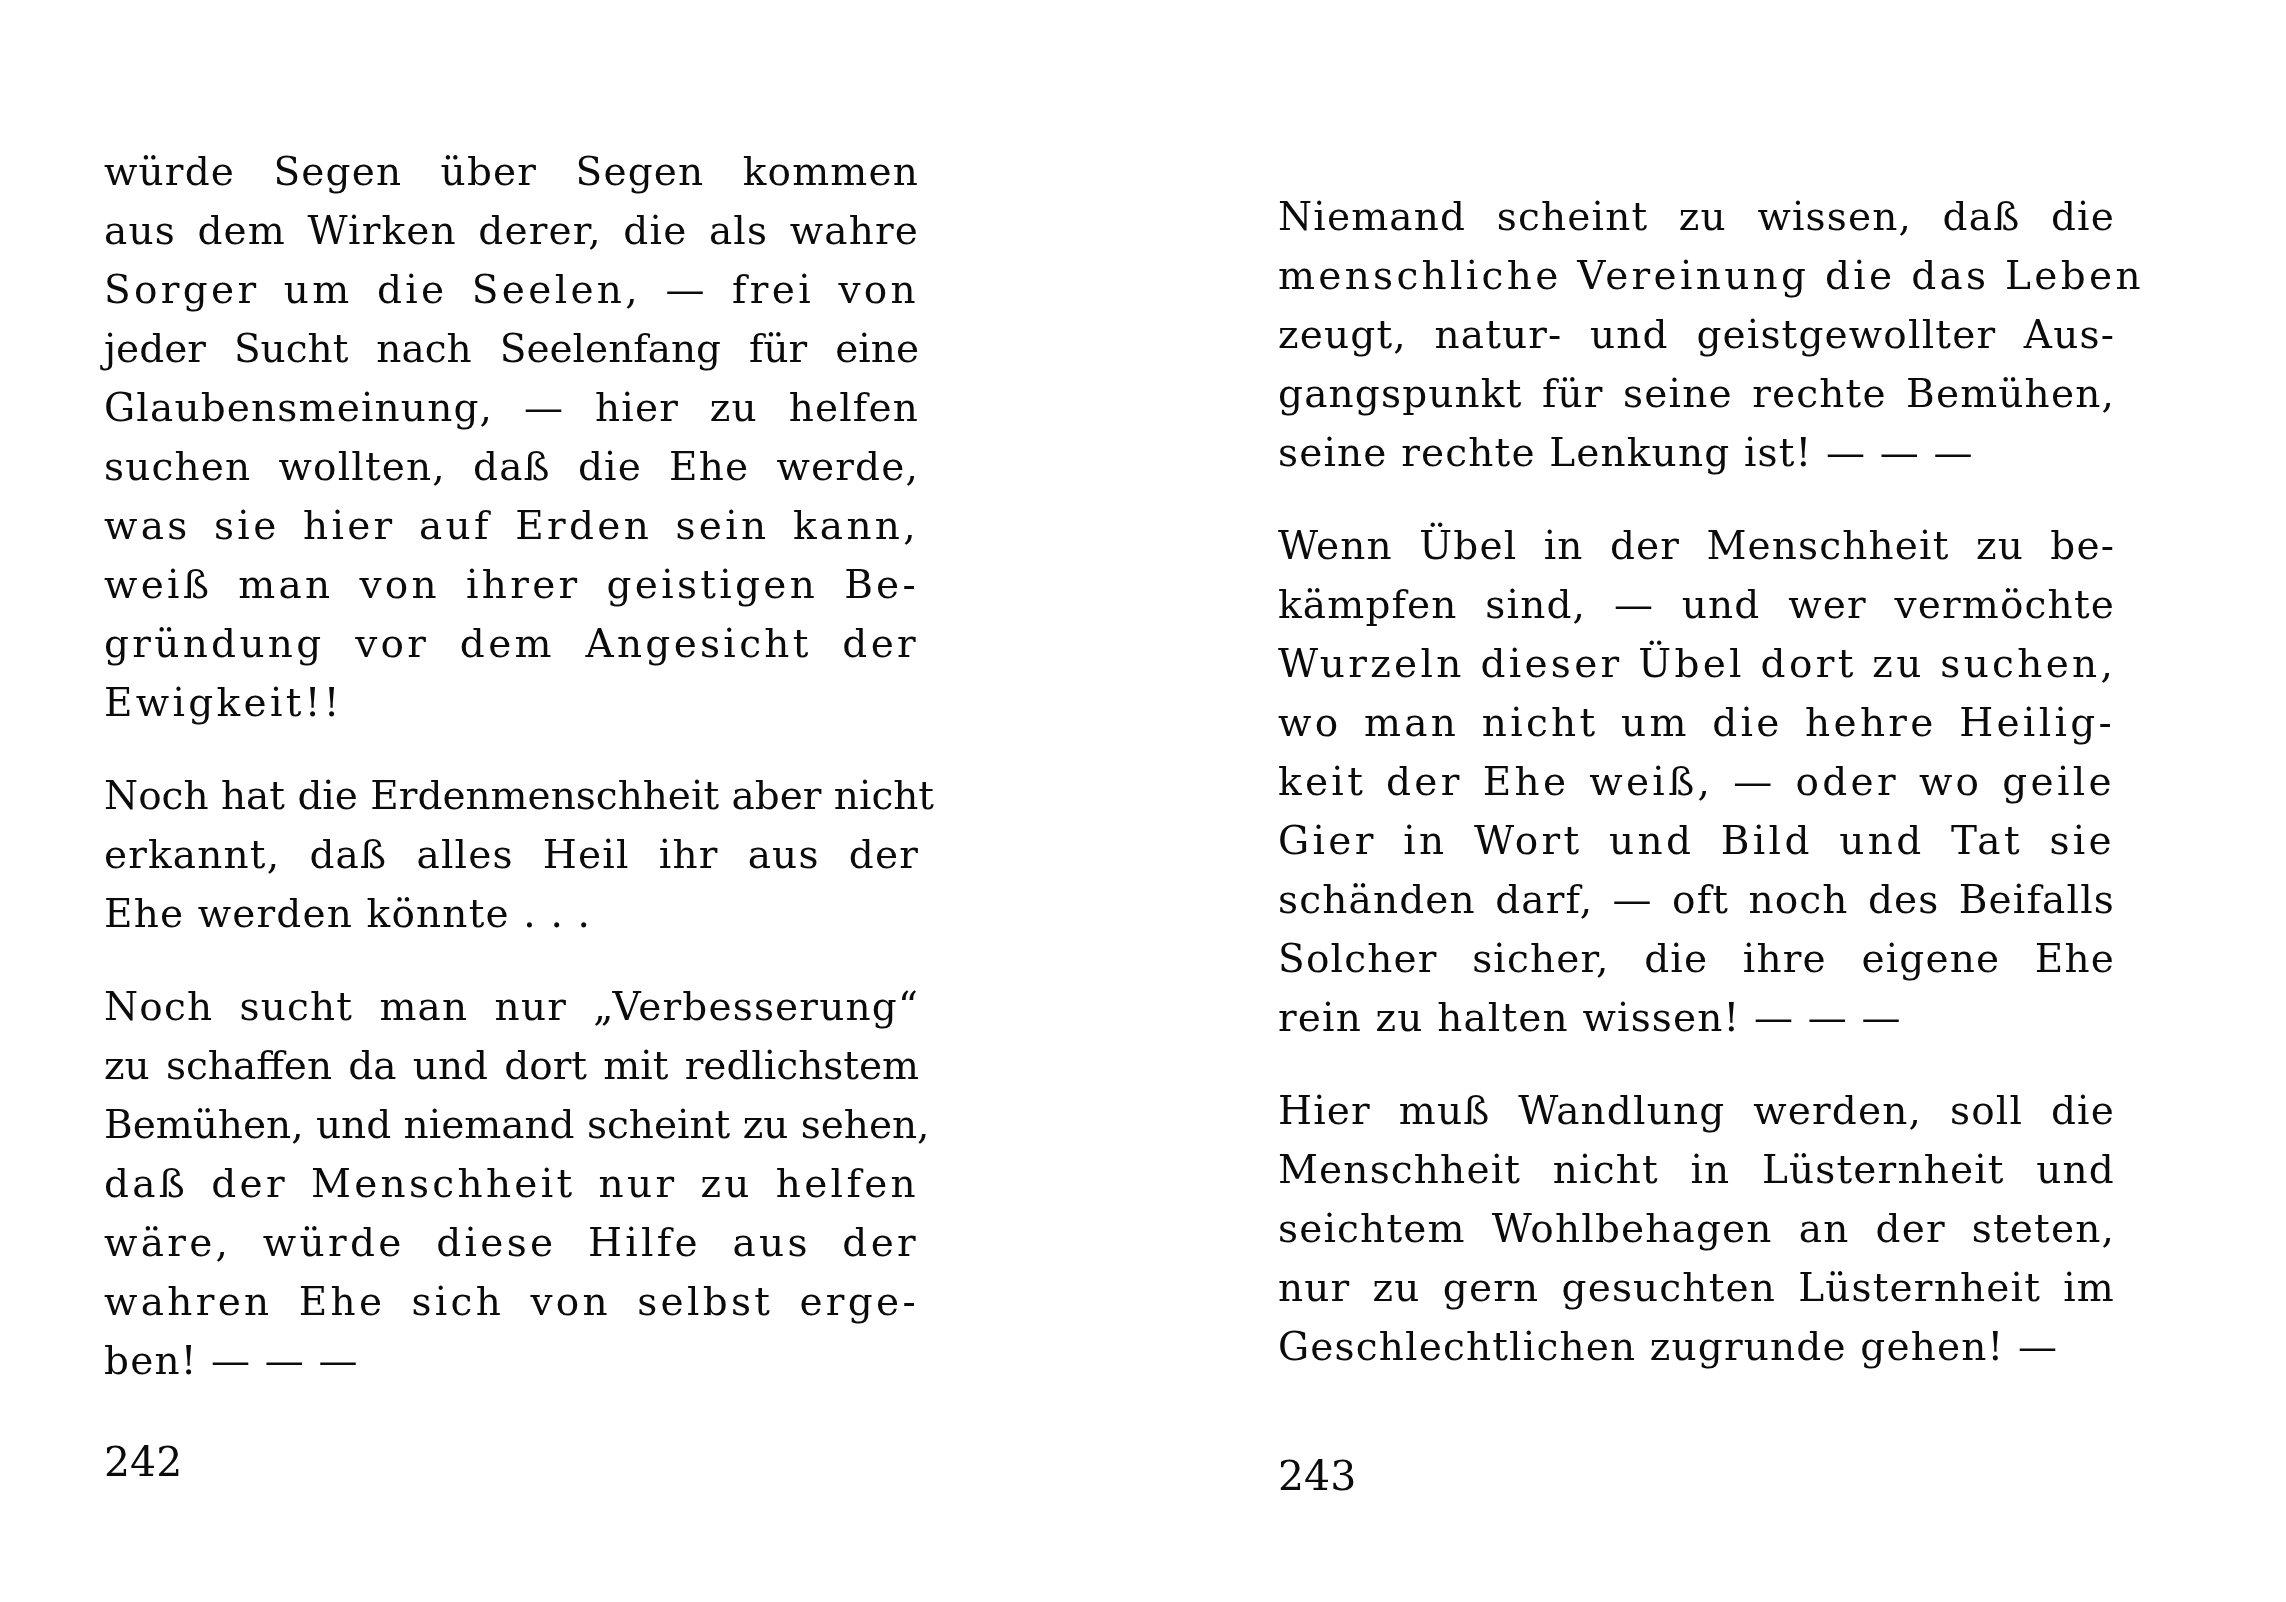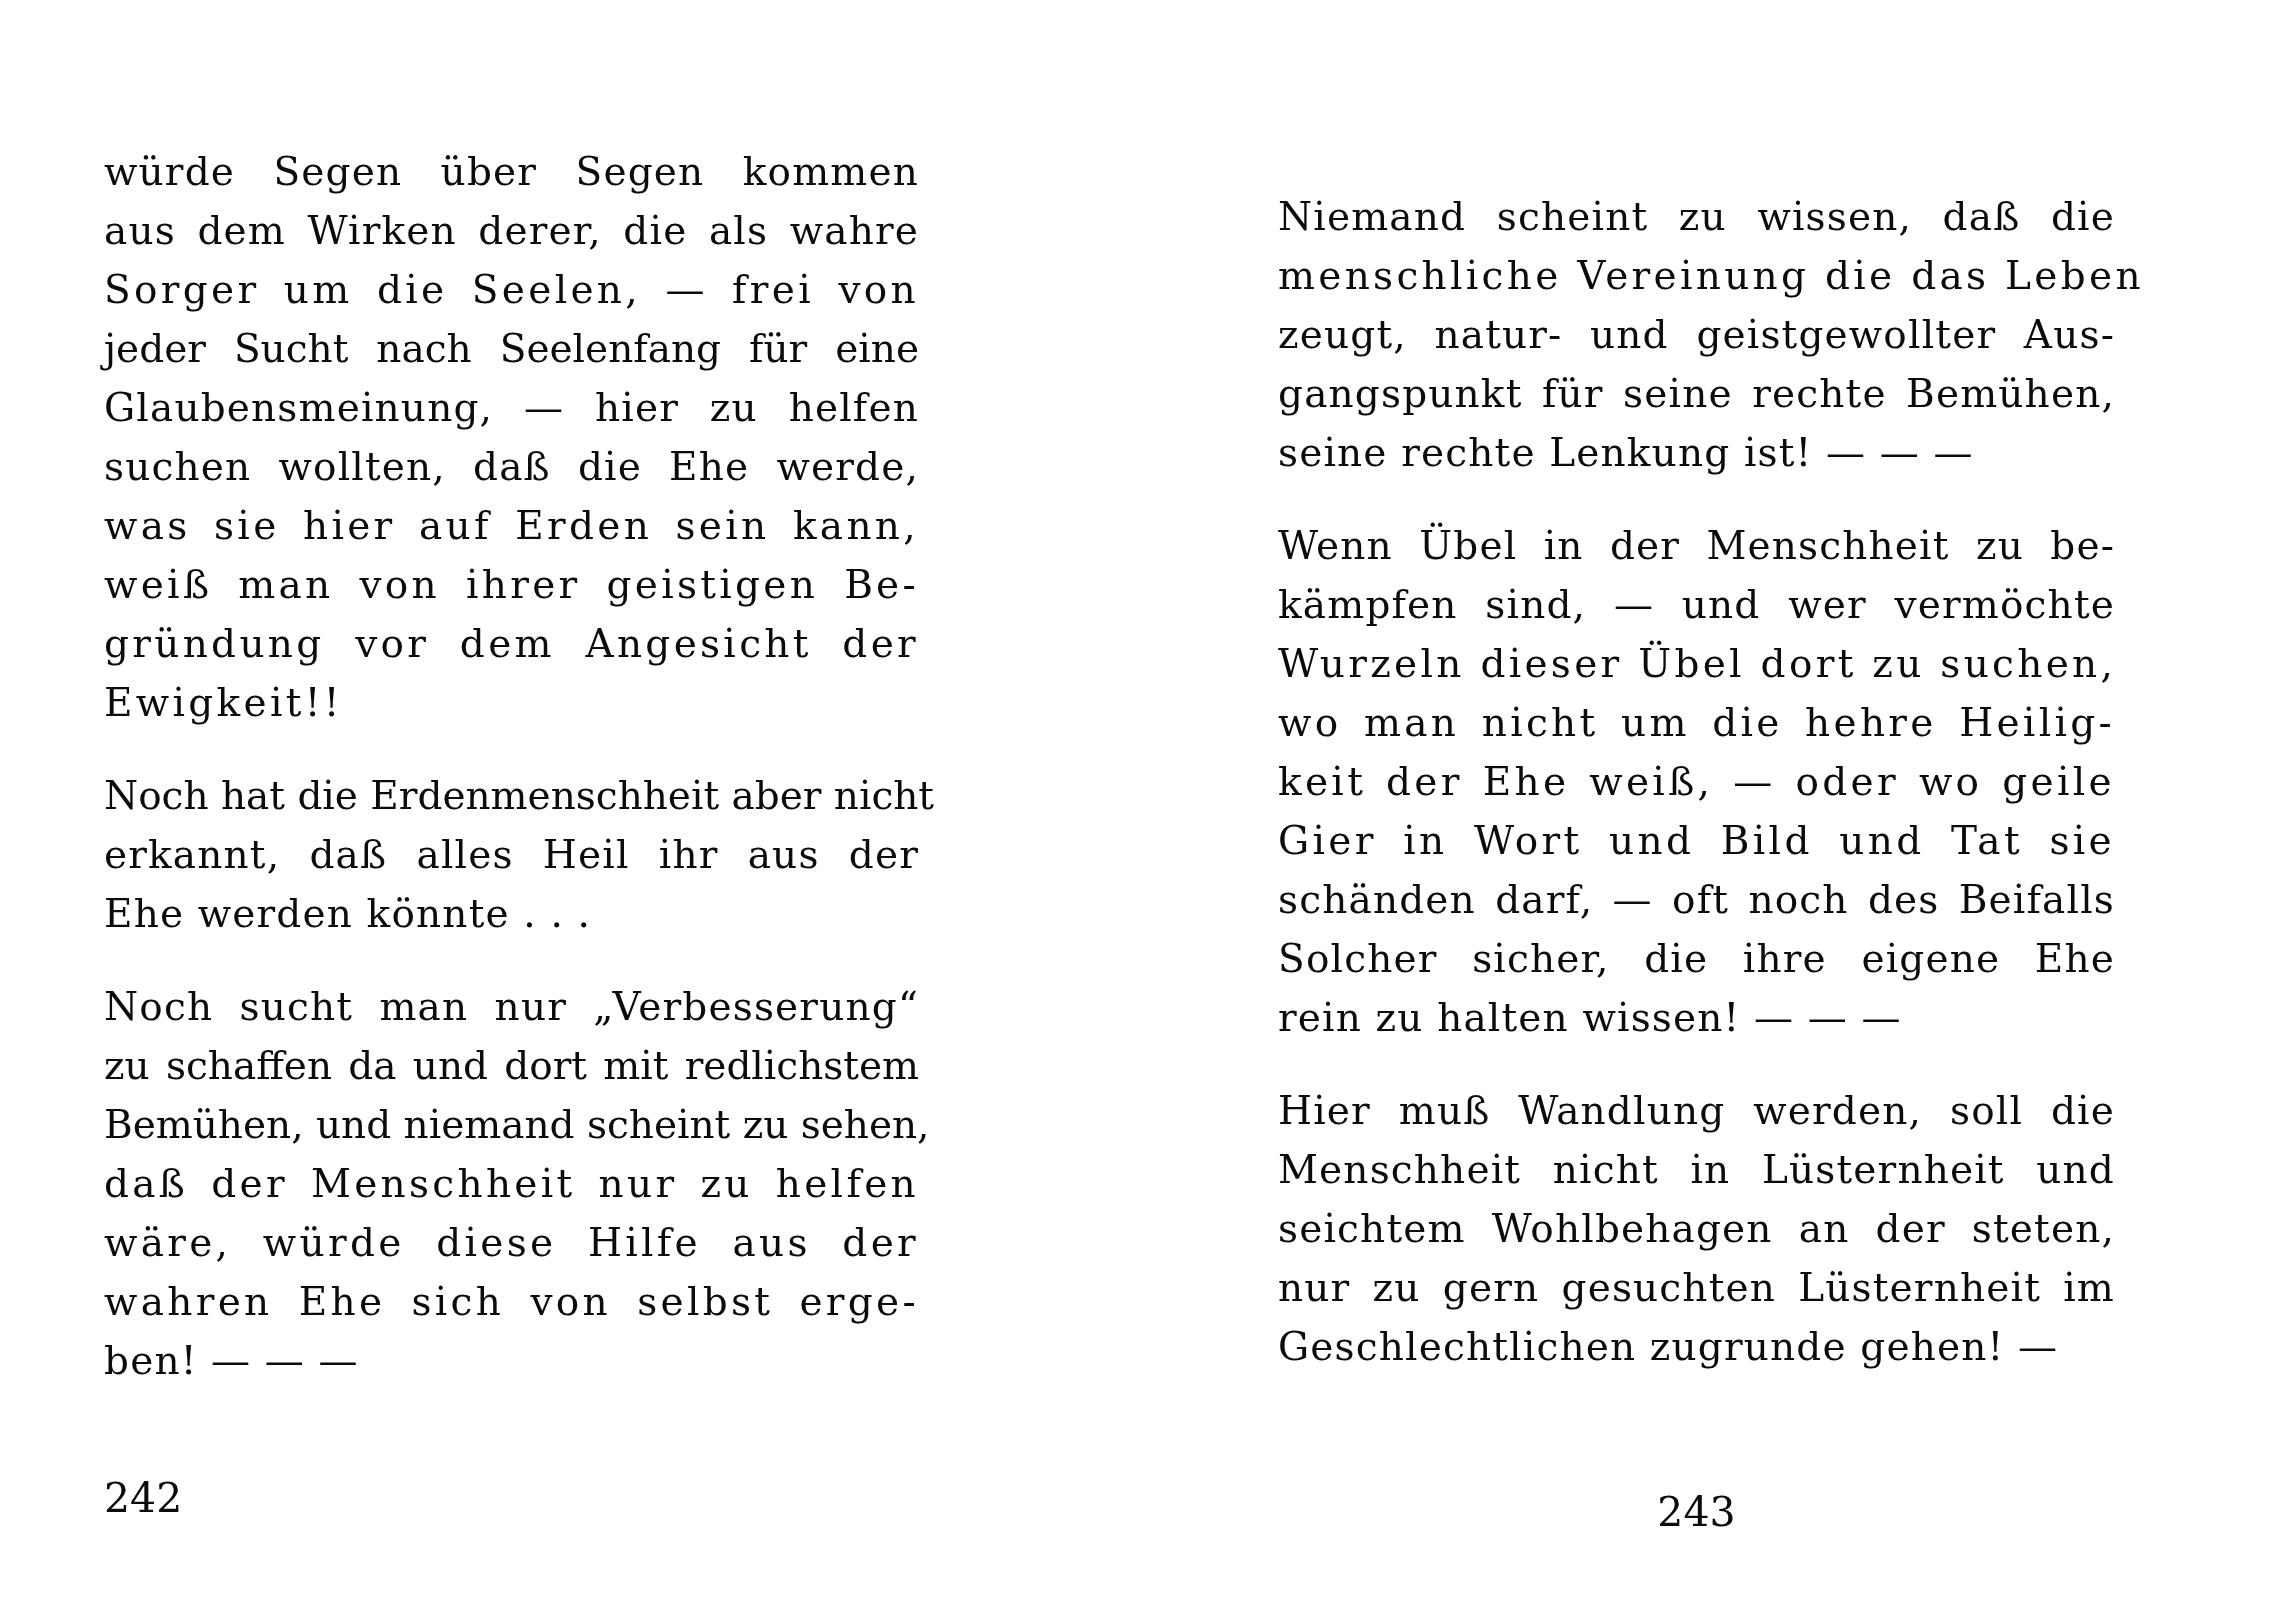--- a/index.html
+++ b/index.html
@@ -56,31 +56,30 @@
   }
   
   .ls0 { letter-spacing: 0; }
   .ls1 { letter-spacing: 0.03em; }
   .ls2 { letter-spacing: 0.085em; }
 
   .pagenum {
     position: absolute;
     font-size: 41px;
     line-height: 45px;
-    margin-top: 36px;
   }
   .pagenum-left {
     left: 104px;
     top: 1440px;
   }
   .pagenum-right {
     left: 135px;       
     top: 1454px;
     width: 837px;
-    text-align: center;
+    text-align: left;
   }
 </style>
 </head>
 <body>
 
 <div class="page page-left">
   <div class="textblock">
 
     <div class="para">
       <span class="line j ls1">würde Segen über Segen kommen</span>

